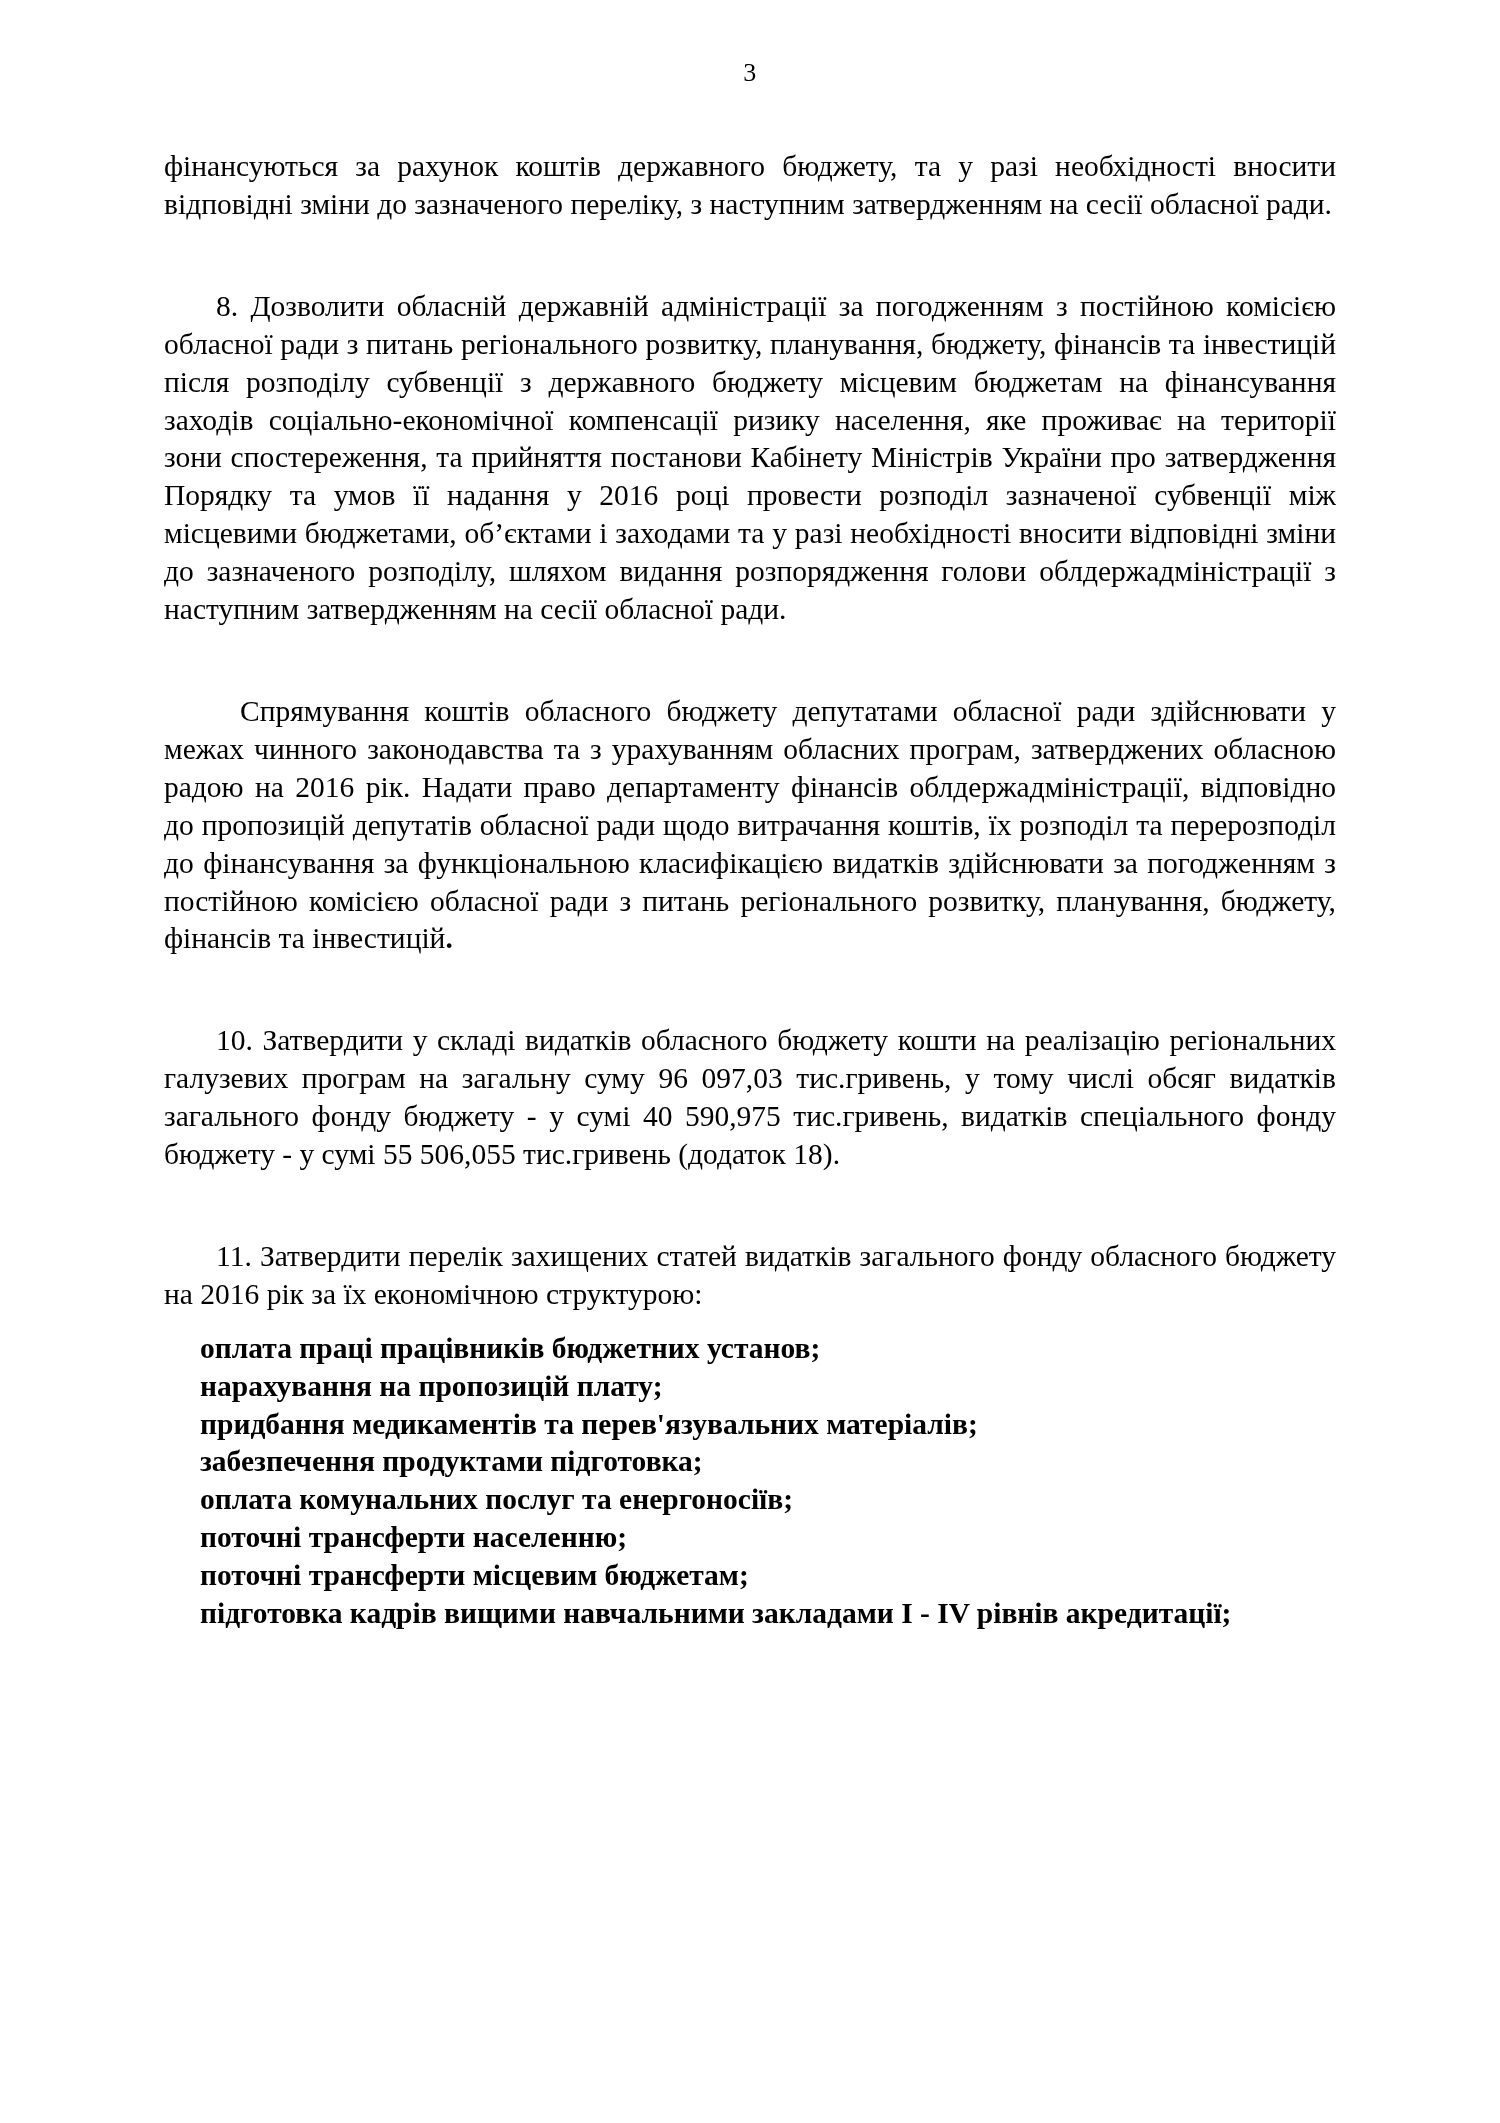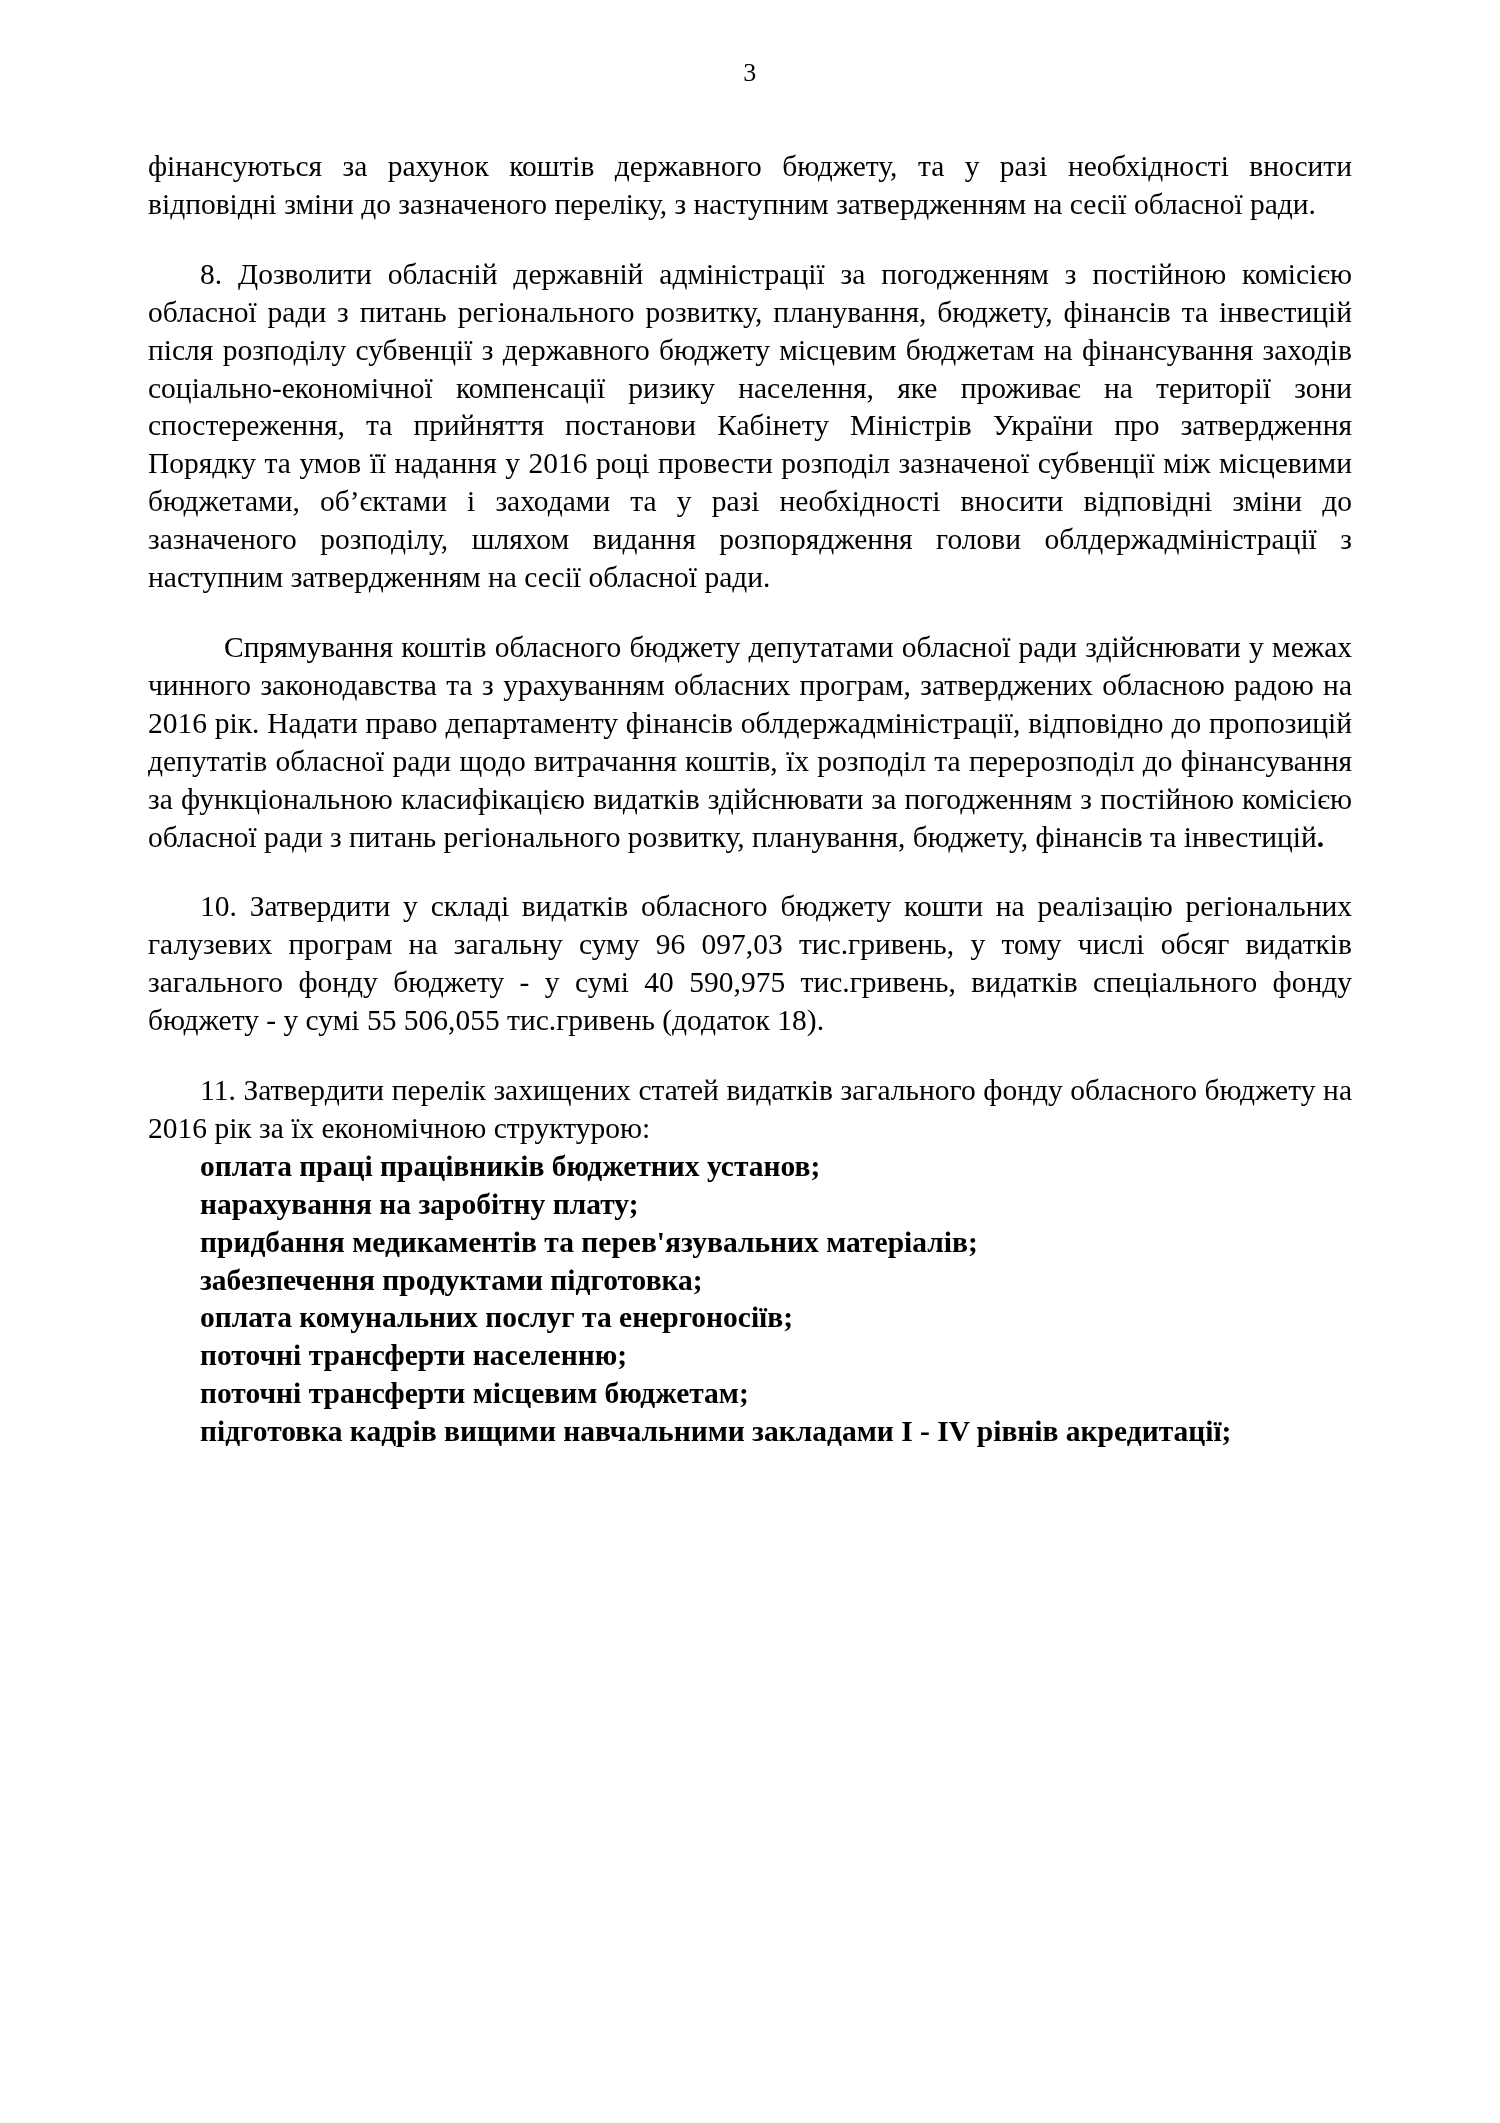--- a/index.html
+++ b/index.html
@@ -25,21 +25,21 @@
     font-size: 26px;
     line-height: 1;
     margin: 0 0 62px 0;
     letter-spacing: 0.5px;
   }
   .doc-body {
     font-size: 29.5px;
     line-height: 1.285;
   }
   p.para {
-    margin: 0;
+    margin: 16px;
     text-align: justify;
     text-justify: inter-word;
     text-indent: 0;
   }
   p.para.indent {
     text-indent: 52px;
   }
   p.para.indent-wide {
     text-indent: 76px;
   }
@@ -75,21 +75,21 @@
     <div class="gap-lg"></div>
 
     <p class="para indent">10. Затвердити у складі видатків обласного бюджету кошти на реалізацію регіональних галузевих програм на загальну суму 96 097,03 тис.гривень, у тому числі обсяг видатків загального фонду   бюджету - у сумі 40 590,975 тис.гривень, видатків спеціального фонду бюджету - у сумі 55 506,055 тис.гривень (додаток 18).</p>
 
     <div class="gap-lg"></div>
 
     <p class="para indent">11. Затвердити перелік захищених статей    видатків загального фонду обласного бюджету на 2016 рік за їх економічною  структурою:</p>
 
     <div class="protected-list">
       <p class="list-line">оплата праці працівників бюджетних установ;</p>
-      <p class="list-line">нарахування на заробітну плату;</p>
+      <p class="list-line">нарахування на пропозицій плату;</p>
       <p class="list-line">придбання медикаментів та перев'язувальних матеріалів;</p>
       <p class="list-line">забезпечення продуктами підготовка;</p>
       <p class="list-line">оплата комунальних послуг та енергоносіїв;</p>
       <p class="list-line">поточні трансферти населенню;</p>
       <p class="list-line">поточні трансферти місцевим бюджетам;</p>
       <p class="list-line">підготовка кадрів вищими навчальними закладами I - IV рівнів акредитації;</p>
     </div>
 
   </div>
 </div>

